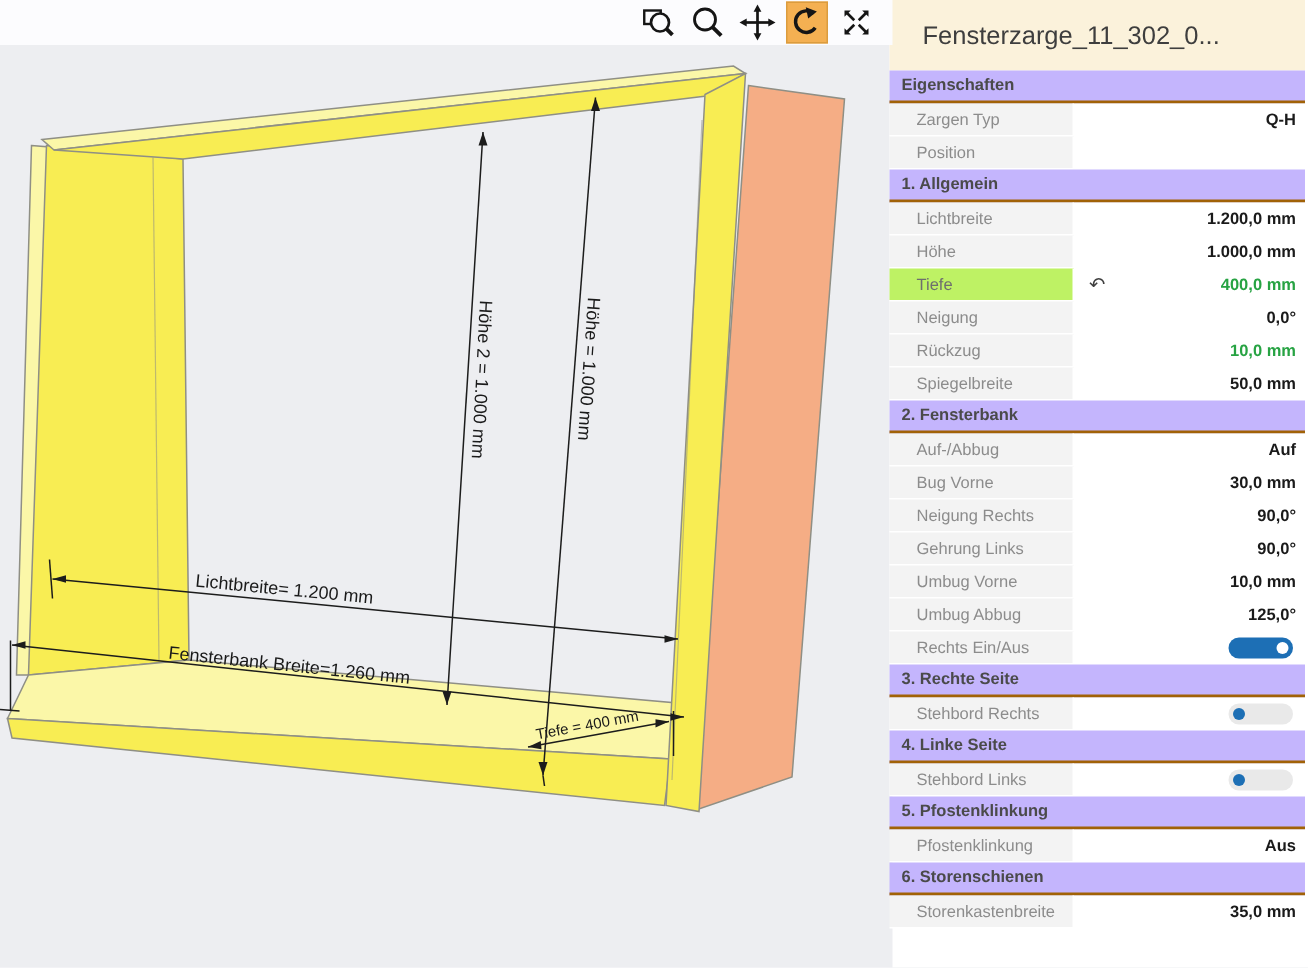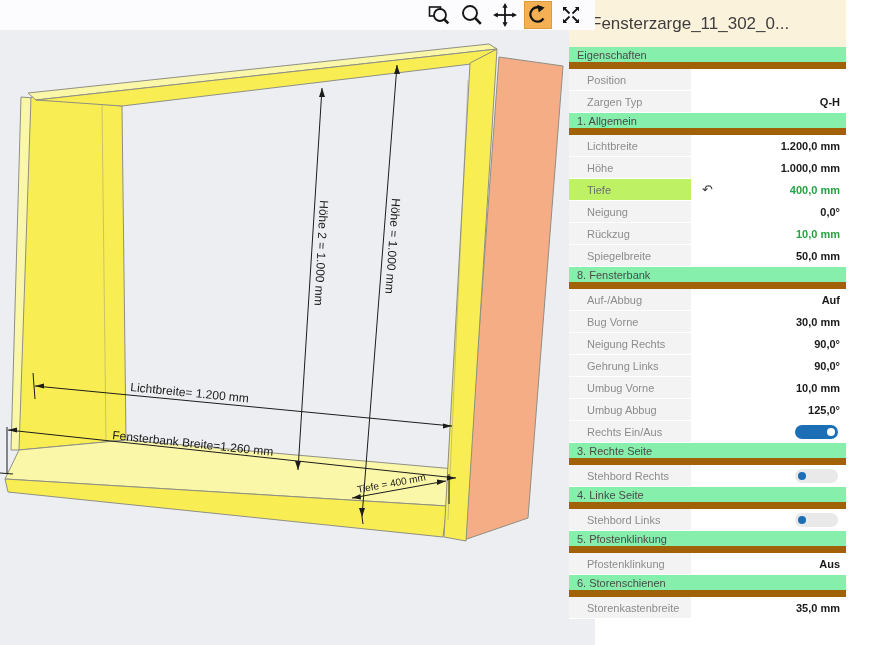--- a/index.html
+++ b/index.html
@@ -9,24 +9,24 @@
   
   .viewport{position:absolute;left:0;top:0;width:595px;height:645px;background:#EDEEF1;}
   svg.scene{position:absolute;left:0;top:0;}
   .vp-toolbar{position:absolute;left:0;top:0;width:595px;height:30px;background:#FCFCFE;
     display:flex;justify-content:flex-end;align-items:center;gap:5px;padding-right:10px;box-sizing:border-box;z-index:3;}
   .tool-btn{width:28px;height:28px;display:flex;align-items:center;justify-content:center;box-sizing:border-box;cursor:pointer;}
   .tool-btn.active{background:#F4B052;border:1px solid #DB9C3E;}
   .tool-btn svg{display:block;}
 
   
-  .panel{position:absolute;left:569px;top:0;width:277px;height:530px;background:#fff;}
+  .panel{position:absolute;left:593px;top:0;width:277px;height:530px;background:#fff;}
   .panel-title{height:47px;background:#FBF2DB;display:flex;align-items:center;padding-left:22px;
     font-size:17px;color:#3E3E3E;box-sizing:border-box;white-space:nowrap;overflow:hidden;}
-  .sec-header{height:22px;background:#86efac;border-bottom:7px solid #a16207;font-size:11px;font-weight:normal;
+  .sec-header{height:22px;background:#c4b5fd;border-bottom:2px solid #a16207;font-size:11px;font-weight:bold;
     color:#4A4A4A;padding-left:8px;display:flex;align-items:center;box-sizing:border-box;}
   .prow{height:22px;display:flex;border-bottom:1px solid #fff;box-sizing:border-box;}
   .prow .lbl{width:123px;background:#F3F3F3;color:#8C8C8C;font-size:11px;padding-left:18px;
     display:flex;align-items:center;box-sizing:border-box;border-right:1px solid #fff;white-space:nowrap;}
   .prow.selected .lbl{background:#bef264;color:#6E6E6E;}
   .prow .val{flex:1;display:flex;align-items:center;justify-content:flex-end;padding-right:6px;
     font-size:11px;font-weight:bold;color:#1A1A1A;position:relative;background:#fff;}
   .prow .val.green{color:#27A343;}
   .undo{position:absolute;left:10px;top:2px;color:#3F3F3F;font-weight:normal;font-size:13px;line-height:18px;cursor:pointer;}
   .toggle{width:43px;height:14px;border-radius:7px;position:relative;margin-right:2px;display:inline-block;cursor:pointer;}
@@ -140,29 +140,29 @@
         </svg>
       </div>
     </div>
   </div>
 
   <div class="panel">
     <div class="panel-title">Fensterzarge_11_302_0...</div>
     <div id="sections">
         <div class="sec-header">Eigenschaften</div>
         <div class="prow">
+          <span class="lbl">Zargen Typ</span>
+          <span class="val">
+            <span>Q-H</span>
+          </span>
+        </div>
+        <div class="prow">
           <span class="lbl">Position</span>
           <span class="val">
             <span></span>
-          </span>
-        </div>
-        <div class="prow">
-          <span class="lbl">Zargen Typ</span>
-          <span class="val">
-            <span>Q-H</span>
           </span>
         </div>
         <div class="sec-header">1. Allgemein</div>
         <div class="prow">
           <span class="lbl">Lichtbreite</span>
           <span class="val">
             <span>1.200,0 mm</span>
           </span>
         </div>
         <div class="prow">
@@ -189,21 +189,21 @@
           <span class="val green">
             <span>10,0 mm</span>
           </span>
         </div>
         <div class="prow">
           <span class="lbl">Spiegelbreite</span>
           <span class="val">
             <span>50,0 mm</span>
           </span>
         </div>
-        <div class="sec-header">8. Fensterbank</div>
+        <div class="sec-header">2. Fensterbank</div>
         <div class="prow">
           <span class="lbl">Auf-/Abbug</span>
           <span class="val">
             <span>Auf</span>
           </span>
         </div>
         <div class="prow">
           <span class="lbl">Bug Vorne</span>
           <span class="val">
             <span>30,0 mm</span>

